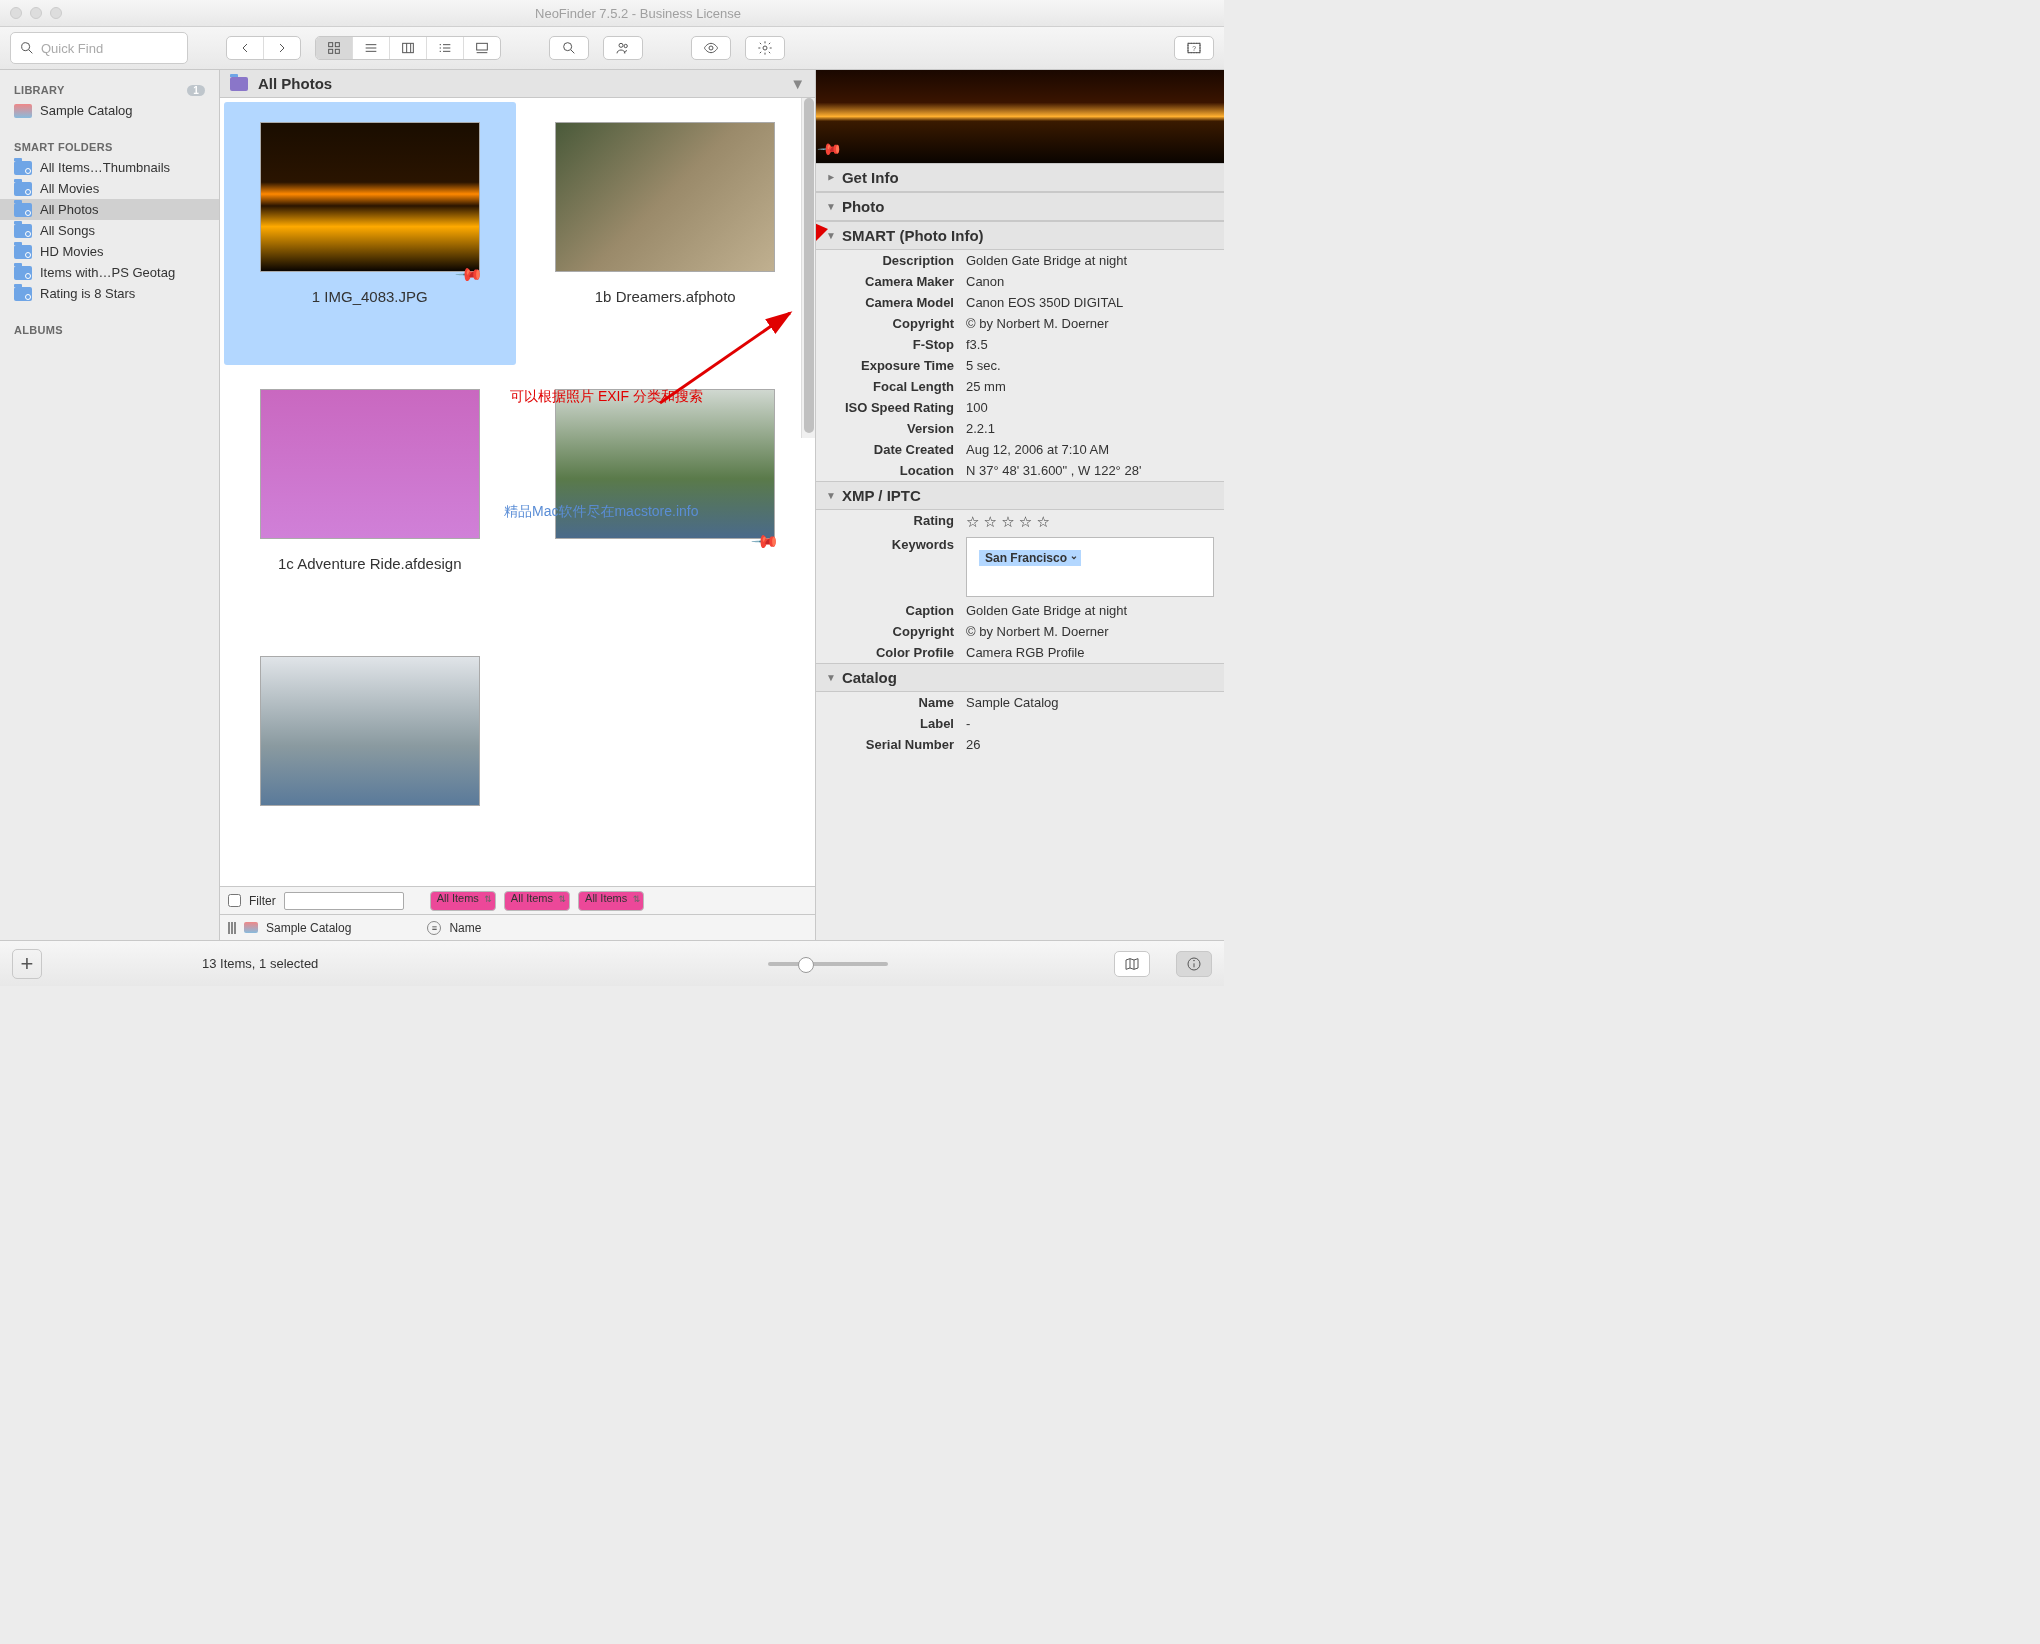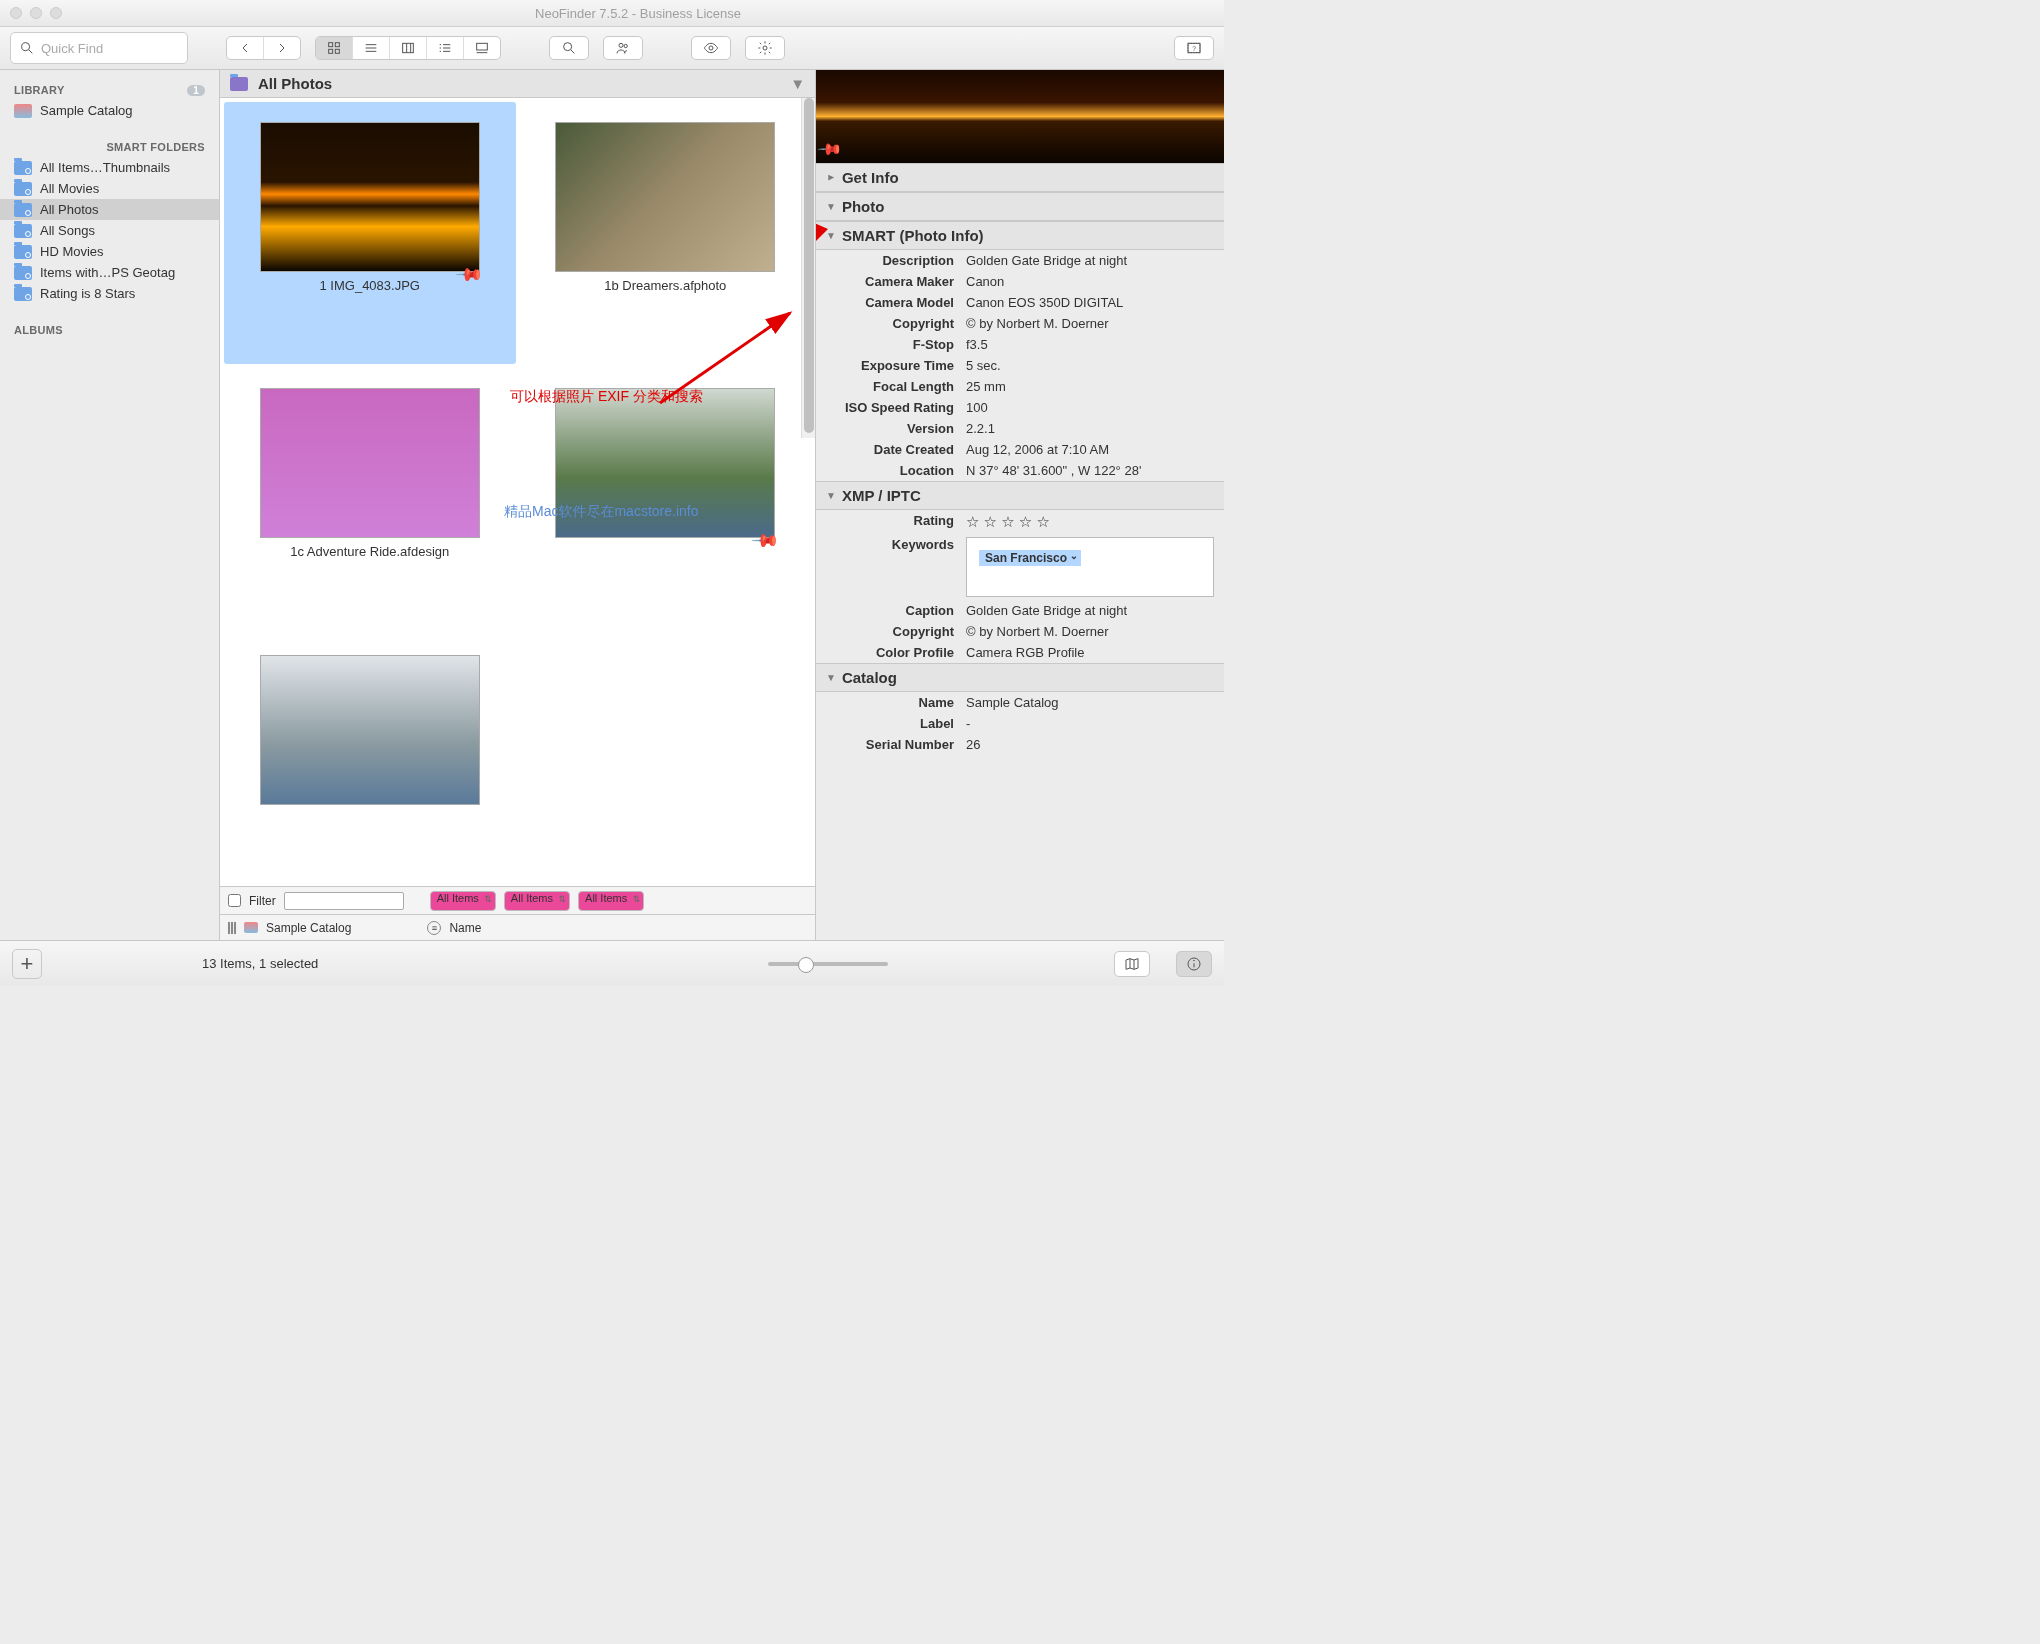--- a/index.html
+++ b/index.html
@@ -30,21 +30,21 @@
 .badge { margin-left:auto; background:#bfc6cc; color:#fff; border-radius:8px; padding:0 6px; font-size:10px; font-weight:600;}
 
 .content { flex: 1; display: flex; flex-direction: column; background: #fff; border-right: 1px solid #c8c8c8; }
 .content-header { height: 28px; background: #e4e4e4; border-bottom: 1px solid #c8c8c8; display: flex; align-items: center; padding: 0 10px; gap: 10px; font-size: 15px; font-weight: 700; }
 .grid { flex: 1; overflow-y: auto; display: grid; grid-template-columns: 1fr 1fr; gap: 4px; padding: 4px; position: relative; }
 .grid-annotation { position: absolute; color: #e00000; font-size: 14px; z-index: 10; pointer-events: none; }
 .grid-watermark { position:absolute; left:284px; top:405px; color:#5a8dd6; font-size:14px; z-index:10;}
 .tile { display: flex; flex-direction: column; align-items: center; padding: 20px 10px 10px; }
 .tile.sel { background: #b3d7ff; border-radius: 3px; }
 .thumb { width: 220px; height: 150px; background: #888; border: 1px solid #aaa; position: relative; display:flex; align-items:center; justify-content:center; font-size:10px; color:#fff;}
-.tile-label { margin-top: 6px; font-size: 13px; text-align: center; }
+.tile-label { margin-top: 16px; font-size: 15px; text-align: center; }
 .pin { position: absolute; right: -2px; bottom: -15px; color: #d0332a; font-size: 18px; transform: rotate(45deg);}
 
 .filterbar { height: 28px; border-top: 1px solid #c8c8c8; background: #f4f4f4; display: flex; align-items: center; padding: 0 8px; gap: 8px; font-size: 12px;}
 .filter-input { width:120px; height:18px; border:1px solid #aaa; background:#fff; border-radius:2px;}
 .filter-sel { height:20px; border:1px solid #bbb; border-radius:4px; background:#ec4899; padding:0 16px 0 6px; font-size:11px; position:relative;}
 .filter-sel::after{content:'⇅'; position:absolute; right:3px; top:2px; font-size:9px; color:#666;}
 .pathbar { height: 26px; border-top: 1px solid #c8c8c8; background: #f4f4f4; display: flex; align-items: center; padding: 0 8px; gap: 8px; font-size: 12px;}
 .columns-icon { display:flex; gap:1px;}
 .columns-icon span{width:2px;height:12px;background:#888;}
 
@@ -190,21 +190,21 @@
 <div class="main">
   <div class="sidebar">
     <div class="sb-section" style="display:flex;align-items:center;">
       <span>LIBRARY</span>
       <span class="badge">1</span>
     </div>
     <div class="sb-item">
       <div class="sb-cat"></div>
       <span>Sample Catalog</span>
     </div>
-    <div class="sb-section" style="margin-top:14px;text-align:right;">SMART FOLDERS</div>
+    <div class="sb-section" style="margin-top:14px;">SMART FOLDERS</div>
     <div id="smart-list">
         <div class="sb-item">
           <div class="sb-icon">
             <div class="sb-mag"></div>
           </div>
           <span>All Items…Thumbnails</span>
         </div>
         <div class="sb-item">
           <div class="sb-icon">
             <div class="sb-mag"></div>

